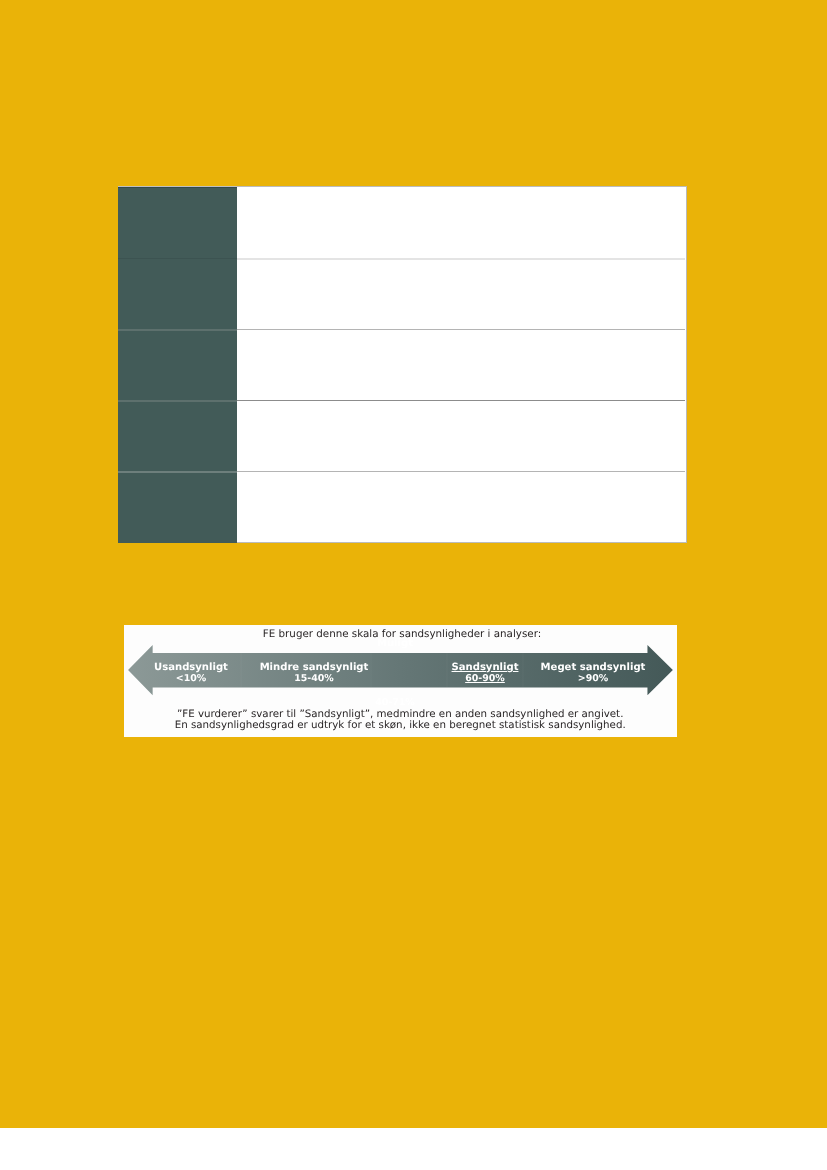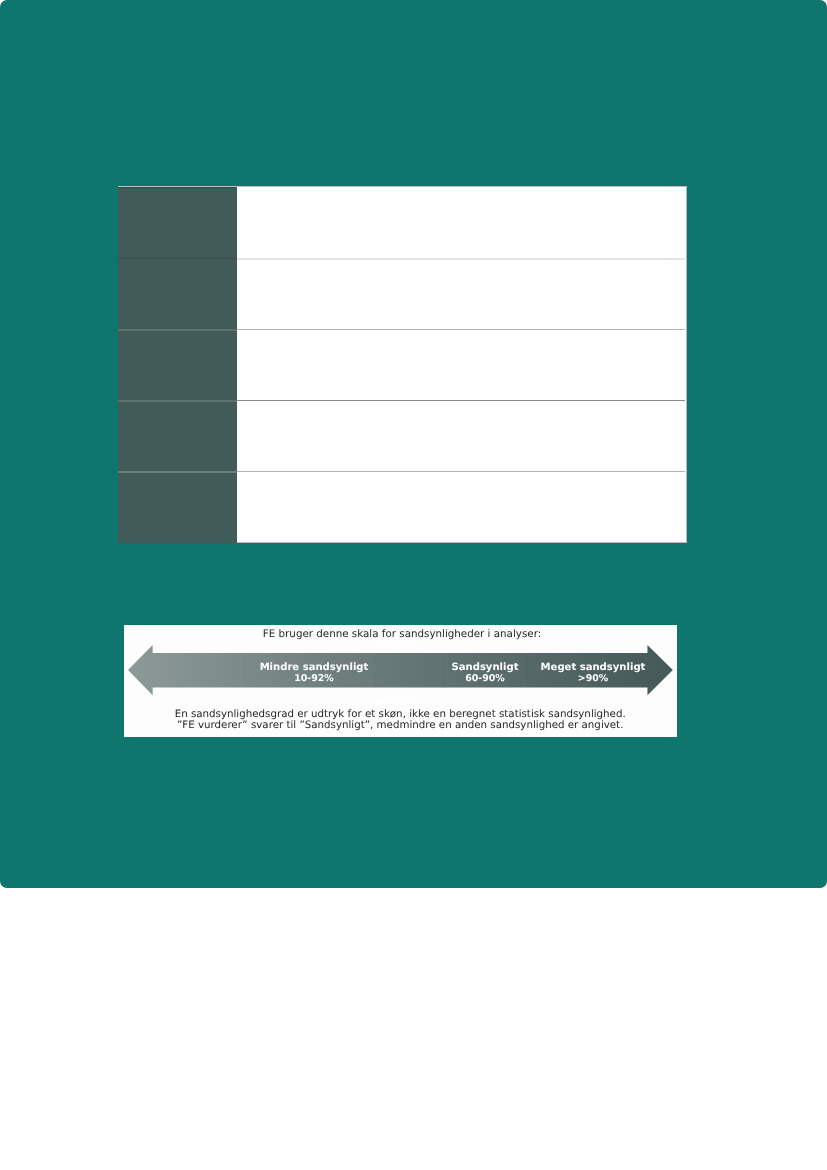--- a/index.html
+++ b/index.html
@@ -1,20 +1,20 @@
 <!DOCTYPE html>
 <html><head>
 <meta charset="utf-8">
 <title>FE sandsynlighedsskala</title>
 <style>
   html,body{margin:0;padding:0;}
   body{width:827px;height:1170px;background:#ffffff;
        font-family:"DejaVu Sans",sans-serif;
        -webkit-font-smoothing:antialiased;text-rendering:geometricPrecision;}
-  .page{position:relative;width:827px;height:888px;overflow:hidden;background:#0f766e;border-radius:7px;}
+  .page{position:relative;width:827px;height:1128px;overflow:hidden;background:#eab308;}
 
   
   .matrix{position:absolute;left:117.6px;top:186.2px;width:569.4px;height:356.4px;}
   .matrix .catcol{position:absolute;left:0;top:0;width:119.2px;height:356.4px;
                   background:#425B58;}
   .matrix .cat-top-rule{position:absolute;left:0;top:-0.4px;width:119.2px;height:1.3px;
                         background:#c0c0c0;}
   .matrix .cat-top-shade{position:absolute;left:0;top:0.9px;width:119.2px;height:1.1px;
                          background:#35494B;}
   .matrix .descbg{position:absolute;left:119.2px;top:0;width:450.2px;height:356.4px;
@@ -123,37 +123,41 @@
       <polygon fill="url(#scaleGrad)" points="4.0,25.1 28.6,0 28.6,8.0 523.5,8.0 523.5,0 548.9,25.1 523.5,50.2 523.5,42.4 28.6,42.4 28.6,50.2"></polygon>
       <g stroke="#ffffff" stroke-opacity="0.045" stroke-width="1">
         <line x1="117" y1="7.8" x2="117" y2="42.2"></line>
         <line x1="247" y1="7.8" x2="247" y2="42.2"></line>
         <line x1="323" y1="7.8" x2="323" y2="42.2"></line>
         <line x1="399" y1="7.8" x2="399" y2="42.2"></line>
       </g>
     </svg>
 
     <div class="labels">
+      <div class="lbl" style="left:8px;width:120px;">
+        <span>Usandsynligt</span>
+        <span class="pct">&lt;10%</span>
+      </div>
       <div class="lbl" style="left:116px;width:150px;">
         <span>Mindre sandsynligt</span>
-        <span class="pct">10-92%</span>
+        <span class="pct">15-40%</span>
       </div>
       <div class="lbl" style="left:227px;width:90px;gap:48px;">
         <span>Muligt</span>
         <span class="pct">40-71%</span>
       </div>
-      <div class="lbl" style="left:317px;width:90px;">
+      <div class="lbl" style="left:317px;width:90px;text-decoration:underline;">
         <span>Sandsynligt</span>
         <span class="pct">60-90%</span>
       </div>
       <div class="lbl" style="left:390px;width:160px;align-items:center;">
         <span>Meget sandsynligt</span>
         <span class="pct">&gt;90%</span>
       </div>
     </div>
 
     <div class="foot">
+      <div>”FE vurderer” svarer til ”Sandsynligt”, medmindre en anden sandsynlighed er angivet.</div>
       <div>En sandsynlighedsgrad er udtryk for et skøn, ikke en beregnet statistisk sandsynlighed.</div>
-      <div>”FE vurderer” svarer til ”Sandsynligt”, medmindre en anden sandsynlighed er angivet.</div>
     </div>
   </div>
 
 </div>
 
 </body></html>

